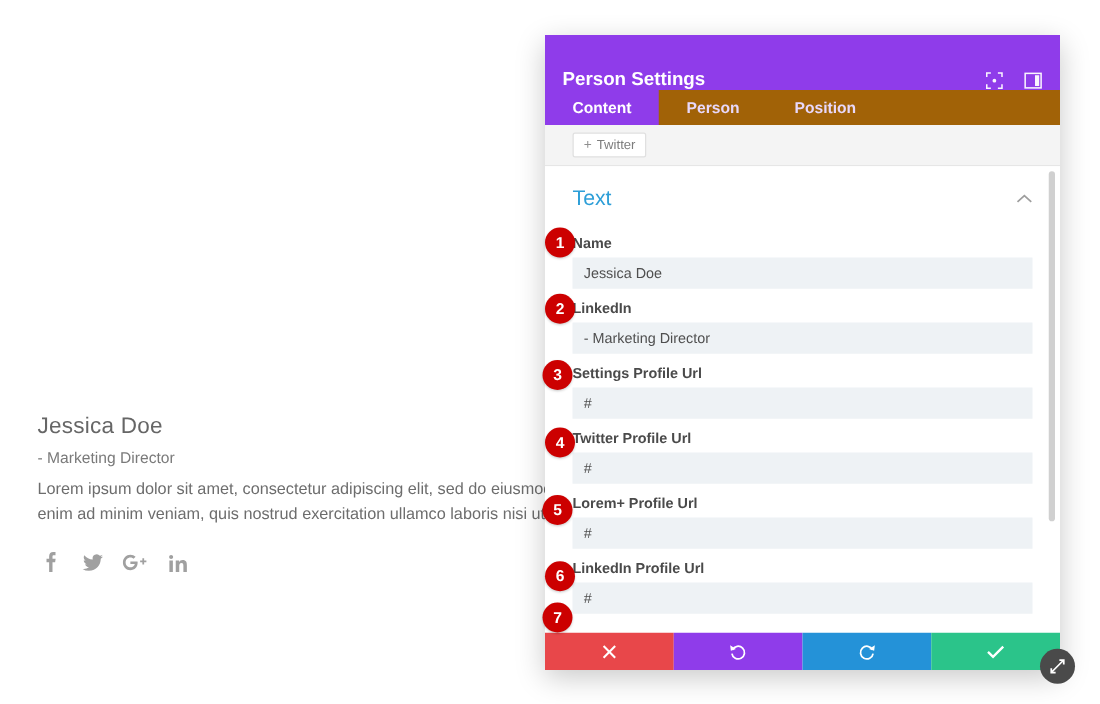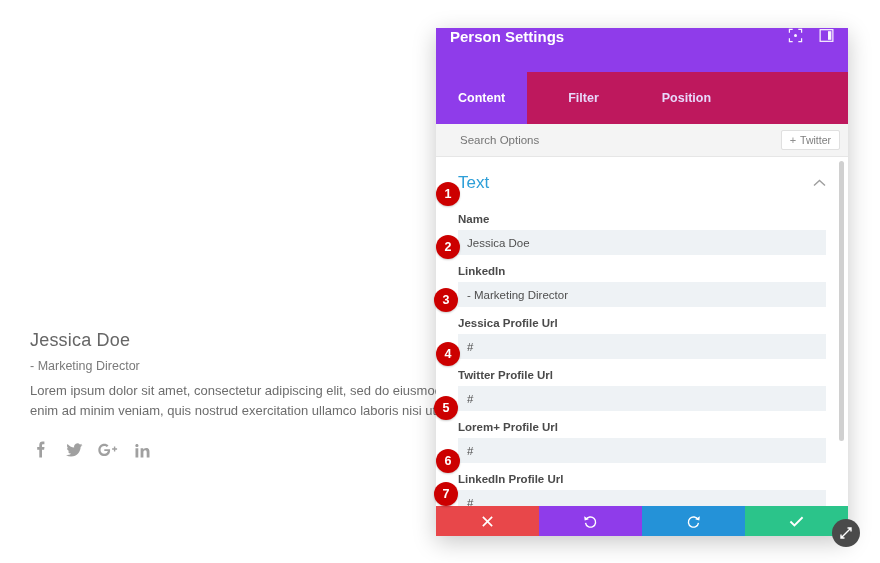--- a/index.html
+++ b/index.html
@@ -73,21 +73,21 @@
     background: #ffffff;
     box-shadow: 0 6px 22px rgba(0,0,0,.22);
     display: flex;
     flex-direction: column;
     overflow: hidden;
   }
   .modal-header {
     height: 44px;
     background: #8f3cea;
     display: flex;
-    align-items: flex-start;
+    align-items: flex-end;
     padding: 0 14px;
     flex: 0 0 auto;
   }
   .modal-title {
     color: #ffffff;
     font-size: 15px;
     font-weight: bold;
     flex: 1;
   }
   .header-icons {
@@ -97,26 +97,25 @@
   }
   .header-icons .hicon {
     color: #ffffff;
     opacity: .95;
     width: 15px;
     height: 15px;
     display: block;
   }
 
   .tabs {
-    height: 52px;
-    background: #be185d;
+    height: 28px;
+    background: #a16207;
     display: flex;
     align-items: stretch;
     flex: 0 0 auto;
-    gap: 19px;
   }
   .tab {
     padding: 0 22px;
     display: flex;
     align-items: center;
     color: #e8d8fb;
     font-size: 12.5px;
     font-weight: bold;
     cursor: pointer;
   }
@@ -322,26 +321,25 @@
         <svg width="15" height="15" viewBox="0 0 16 16">
             <rect x="1.2" y="1.8" width="13.6" height="12.4" fill="none" stroke="currentColor" stroke-width="1.3"></rect>
             <rect x="9.6" y="3.4" width="3.6" height="9.2" fill="currentColor"></rect>
           </svg>
       </span>
     </div>
   </div>
 
   <div class="tabs">
     <div class="tab active">Content</div>
-    <div class="tab">Filter</div>
+    <div class="tab">Person</div>
     <div class="tab">Position</div>
   </div>
 
   <div class="searchbar">
-    <input class="search-input" type="text" placeholder="Search Options" style="">
     <button class="filter-btn">
       <span class="plus">+</span>
       <span>Twitter</span>
     </button>
   </div>
 
   <div class="modal-body">
     <div class="scroll-area">
 
       <div class="section-head">
@@ -357,21 +355,21 @@
         <div class="field-label">Name</div>
         <input class="field-input" type="text" value="Jessica Doe" style="">
       </div>
 
       <div class="field">
         <div class="field-label">LinkedIn</div>
         <input class="field-input" type="text" value="- Marketing Director" style="">
       </div>
 
       <div class="field">
-        <div class="field-label">Jessica Profile Url</div>
+        <div class="field-label">Settings Profile Url</div>
         <input class="field-input" type="text" value="#" style="">
       </div>
 
       <div class="field">
         <div class="field-label">Twitter Profile Url</div>
         <input class="field-input" type="text" value="#" style="">
       </div>
 
       <div class="field">
         <div class="field-label">Lorem+ Profile Url</div>

